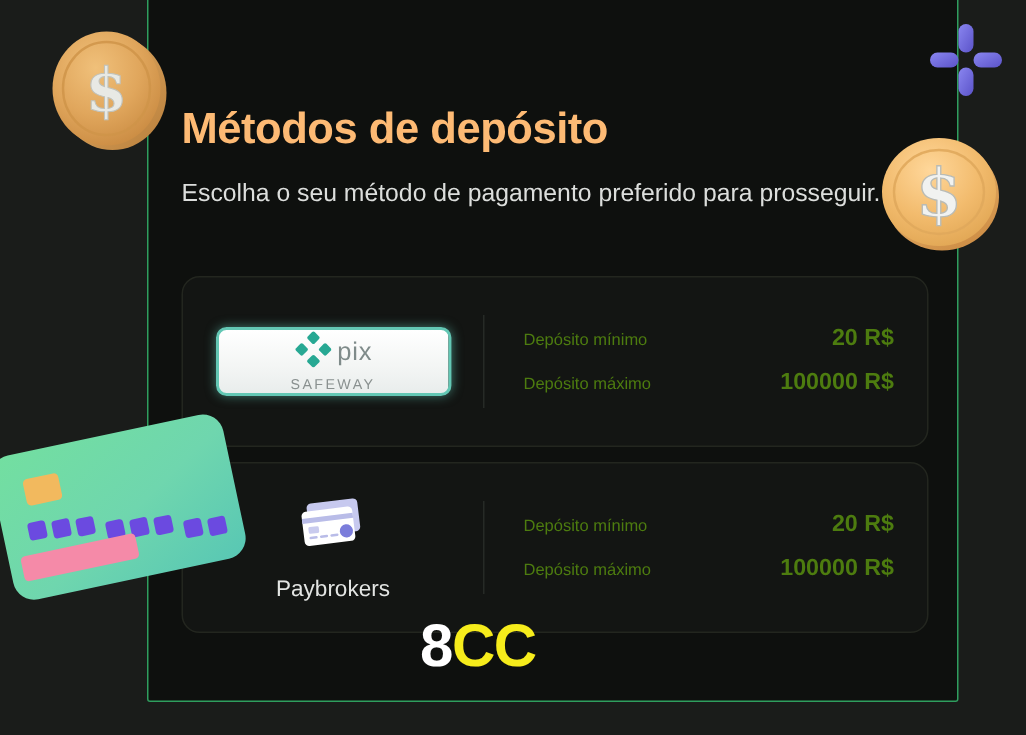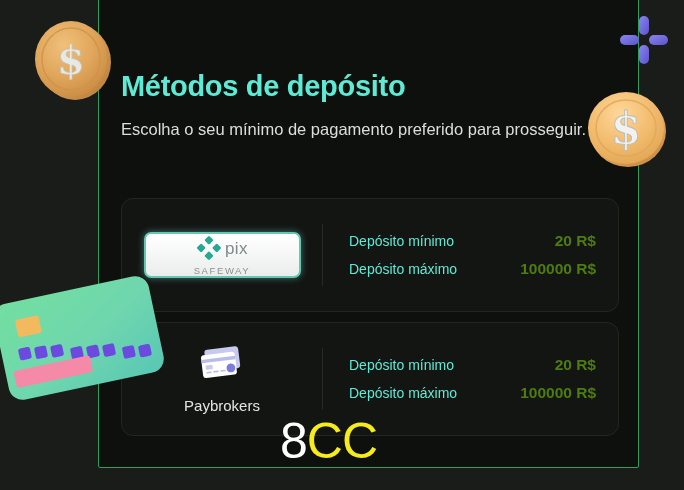--- a/index.html
+++ b/index.html
@@ -36,40 +36,40 @@
   }
 
   .panel-inner {
     position: absolute;
     left: 22px;
     top: 78px;
     width: 497px;
   }
 
   .panel-title {
-    color: #5eead4;
+    color: #fdba74;
     font-size: 29px;
     font-weight: bold;
     letter-spacing: -0.3px;
     line-height: 34px;
   }
 
   .panel-subtitle {
     color: #dcdedc;
     font-size: 16.5px;
     line-height: 27px;
     margin-top: 13px;
     width: 470px;
   }
 
   
   .methods {
     position: absolute;
     left: 22px;
-    top: 207px;
+    top: 193px;
     width: 498px;
   }
 
   .method-card {
     position: relative;
     height: 114px;
     background: #131513;
     border: 1px solid #23261f;
     border-radius: 12px;
     display: flex;
@@ -98,22 +98,22 @@
   }
 
   .limit-row {
     display: flex;
     justify-content: space-between;
     align-items: baseline;
     line-height: 27px;
   }
 
   .limit-label {
-    color: #5eead4;
-    font-size: 14px;
+    color: #4d7c0f;
+    font-size: 11px;
   }
 
   .limit-value {
     color: #4d7c0f;
     font-size: 15.5px;
     font-weight: bold;
   }
 
   
   .pix-chip {
@@ -192,41 +192,41 @@
     top: 14px;
     width: 52px;
     height: 52px;
     z-index: 5;
   }
 
   
   .watermark {
     position: absolute;
     left: 280px;
-    top: 415px;
+    top: 405px;
     z-index: 20;
-    font-size: 50px;
-    font-weight: normal;
+    font-size: 40px;
+    font-weight: bold;
     line-height: 52px;
     letter-spacing: -1px;
   }
 
   .wm-8 { color: #ffffff; }
   .wm-cc { color: #f6ec1b; }
 </style>
 </head>
 <body>
 
 <div class="page-bg"></div>
 
 <div class="deposit-panel">
 
   <div class="panel-inner">
     <div class="panel-title">Métodos de depósito</div>
-    <div class="panel-subtitle">Escolha o seu mínimo de pagamento preferido para prosseguir.</div>
+    <div class="panel-subtitle">Escolha o seu método de pagamento preferido para prosseguir.</div>
   </div>
 
   <div class="methods">
 
     <div class="method-card">
 
       <div class="method-logo-col">
         <div class="pix-chip">
           <div class="pix-top">
             <span>

